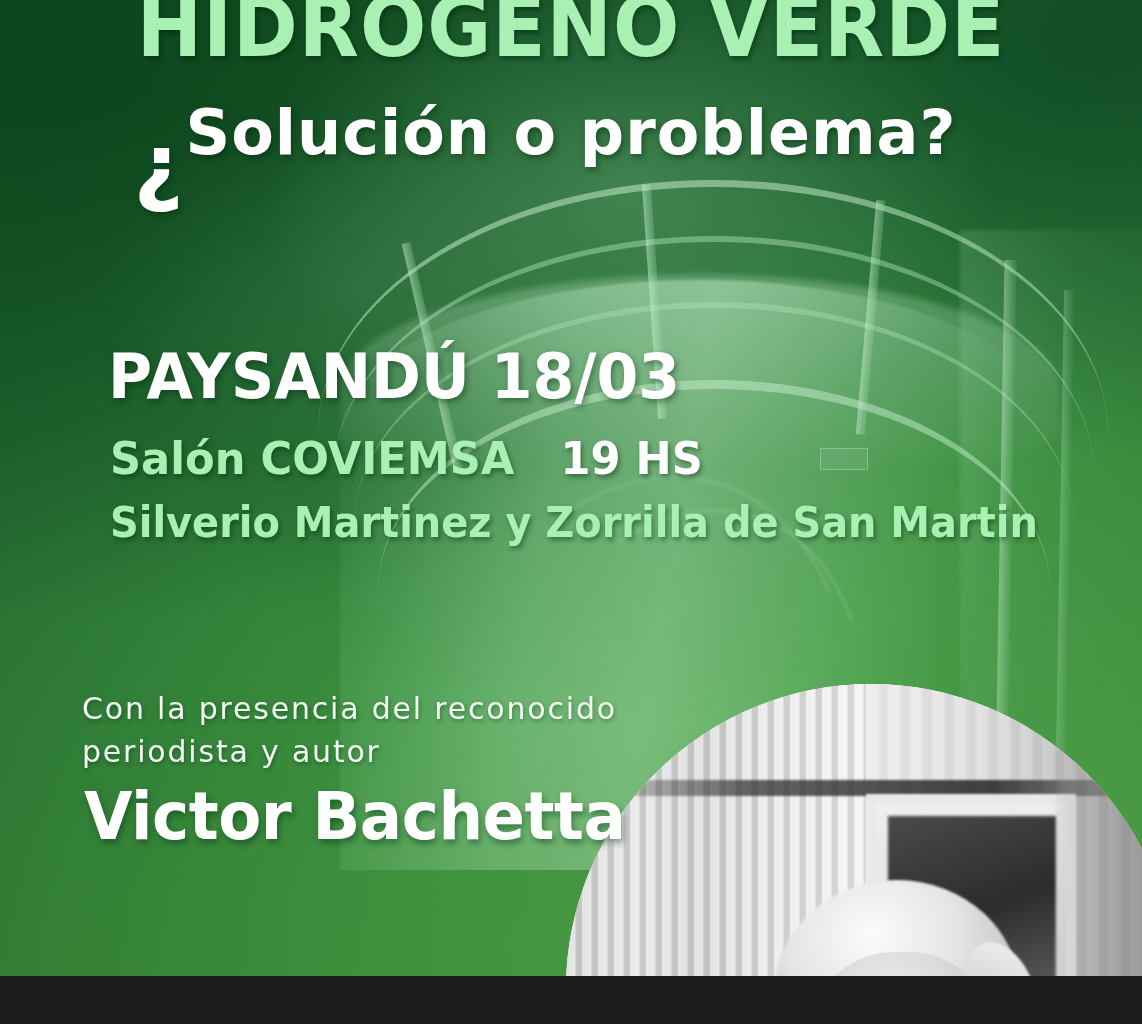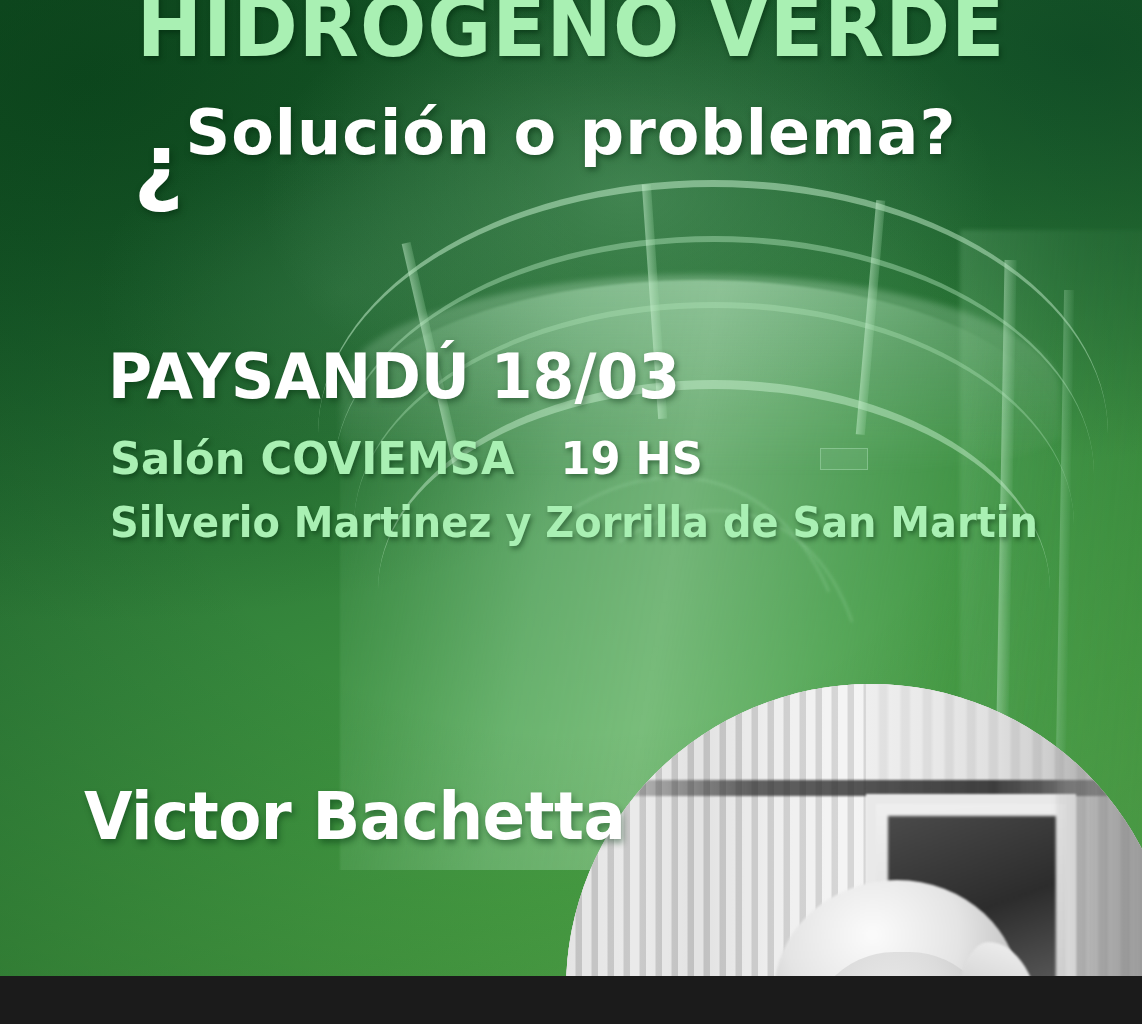--- a/index.html
+++ b/index.html
@@ -452,17 +452,19 @@
     </div>
 
     <div class="city-line">PAYSANDÚ 18/03</div>
 
     <div class="venue-line">
       <span class="venue">Salón COVIEMSA</span><span class="time">19 HS</span>
     </div>
 
     <div class="address-line">Silverio Martinez y Zorrilla de San Martin</div>
 
+    <div class="presence">Con la presencia del reconocido
+periodista y autor</div>
 
     <div class="speaker">Victor Bachetta</div>
 
   </div>
 </div>
 
 </body></html>

